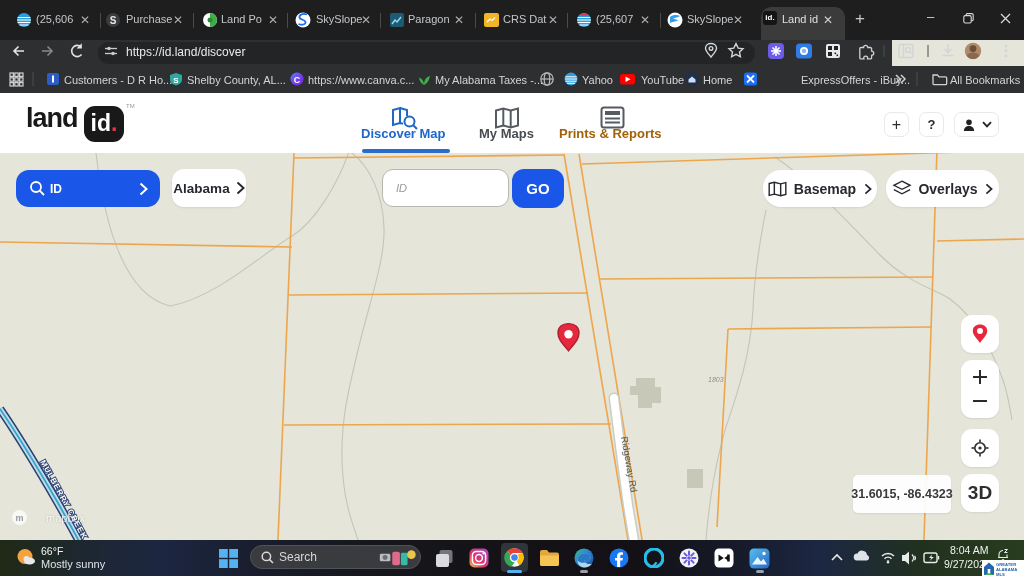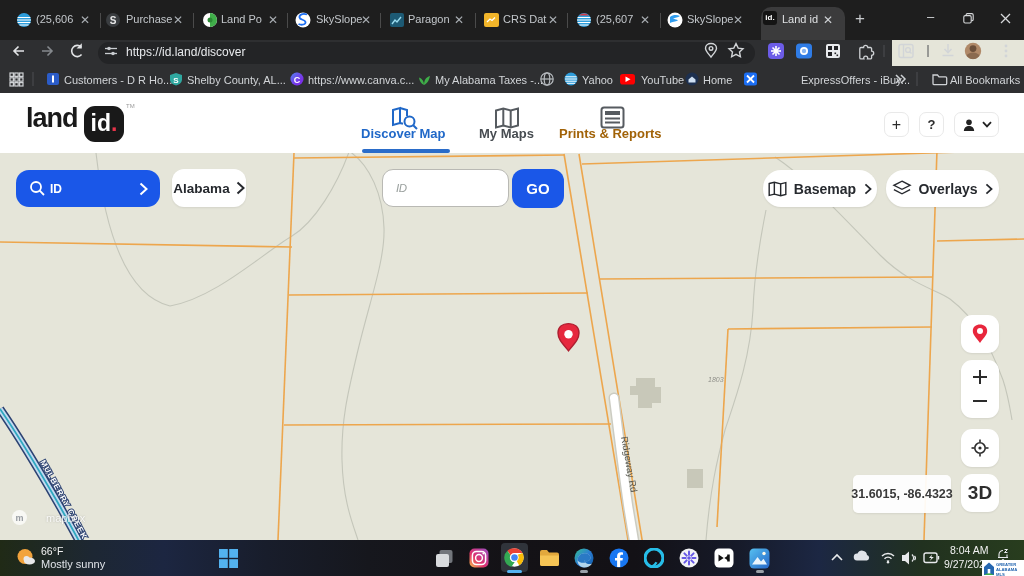--- a/index.html
+++ b/index.html
@@ -458,20 +458,34 @@
     <span class="abs" style="left:41px;top:5px;font-size:10.5px;color:#f2f2f2;">66°F</span>
     <span class="abs" style="left:41px;top:18px;font-size:11px;color:#dfe3e8;">Mostly sunny</span>
 
     <svg class="abs" width="19" height="19" viewBox="0 0 19 19" style="left:219px;top:9px;" fill="#53b2ef">
       <rect x="0" y="0" width="8.8" height="8.8"></rect>
         <rect x="10.2" y="0" width="8.8" height="8.8"></rect>
         <rect x="0" y="10.2" width="8.8" height="8.8"></rect>
         <rect x="10.2" y="10.2" width="8.8" height="8.8"></rect>
     </svg>
 
+    <div class="abs" style="left:250px;top:5px;width:171px;height:24px;background:#3a3b3f;border:1px solid #515358;border-radius:12px;">
+      <svg width="13" height="13" viewBox="0 0 13 13" style="position:absolute;left:10px;top:5px;" fill="none" stroke="#d8d8d8" stroke-width="1.5">
+          <circle cx="5.4" cy="5.4" r="4.2"></circle>
+          <line x1="8.6" y1="8.6" x2="12" y2="12"></line>
+        </svg>
+      <span style="position:absolute;left:28px;top:4px;font-size:12px;color:#d6d6d6;">Search</span>
+      <svg width="40" height="22" viewBox="0 0 40 23" style="position:absolute;right:2px;top:1px;">
+        <rect x="1" y="7" width="11" height="8" rx="1.5" fill="#b9bcc2"></rect>
+          <circle cx="6.5" cy="11" r="2.6" fill="#6a6e76"></circle>
+        <rect x="14" y="5" width="8" height="14" rx="2" fill="#e06a8a"></rect>
+        <rect x="23" y="6" width="7" height="13" rx="1.5" fill="#39b8a8"></rect>
+        <circle cx="34" cy="8" r="4.5" fill="#e8c64a"></circle>
+      </svg>
+    </div>
 
     <svg class="abs" width="19" height="19" viewBox="0 0 19 19" style="left:435px;top:9px;">
       <rect x="4.5" y="1" width="13" height="13" rx="2" fill="#73767c"></rect>
       <rect x="1" y="5" width="13" height="13" rx="2" fill="#d9dbde"></rect>
     </svg>
 
     <svg class="abs" width="20" height="20" viewBox="0 0 20 20" style="left:469px;top:8px;">
       <defs>
           <linearGradient id="ig" x1="0" y1="1" x2="1" y2="0">
             <stop offset="0" stop-color="#f7c14b"></stop>

